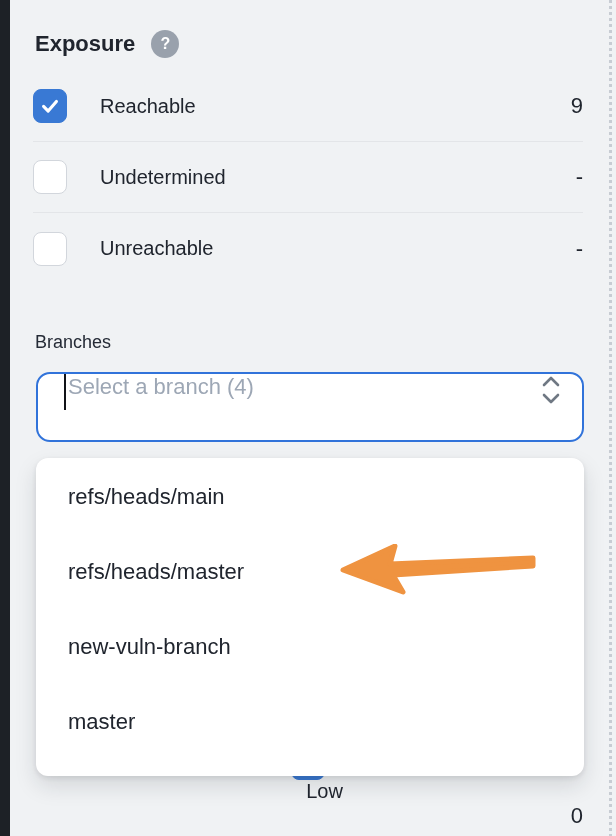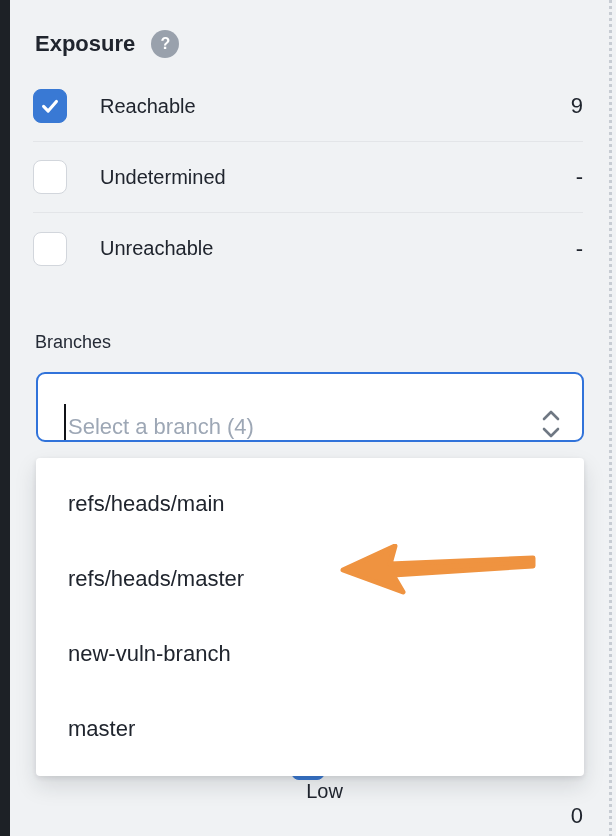--- a/index.html
+++ b/index.html
@@ -106,23 +106,23 @@
     font-size: 18px;
     font-weight: 500;
     color: #252b36;
   }
   .branch-select {
     position: absolute;
     left: 36px; top: 372px;
     width: 548px; height: 70px;
     background: #ffffff;
     border: 2px solid #3173da;
-    border-radius: 9px;
-    display: flex;
-    align-items: flex-end;
+    border-radius: 14px;
+    display: flex;
+    align-items: flex-start;
     padding-left: 26px;
     padding-right: 20px;
     cursor: text;
   }
   .text-caret {
     width: 2px; height: 36px;
     background: #111318;
   }
   .select-placeholder {
     margin-left: 2px;
@@ -133,23 +133,23 @@
     margin-left: auto;
     width: 22px; height: 32px;
   }
 
   
   .branch-dropdown {
     position: absolute;
     left: 36px; top: 458px;
     width: 548px; height: 318px;
     background: #ffffff;
-    border-radius: 4px;
+    border-radius: 12px;
     box-shadow: 0 2px 5px rgba(27,31,40,0.10), 0 10px 22px rgba(27,31,40,0.13);
-    padding-top: 8px;
+    padding-top: 1px;
     z-index: 5;
   }
   .dropdown-item {
     height: 75px;
     display: flex;
     align-items: center;
     padding-left: 32px;
     font-size: 22px;
     color: #20252e;
     cursor: pointer;

